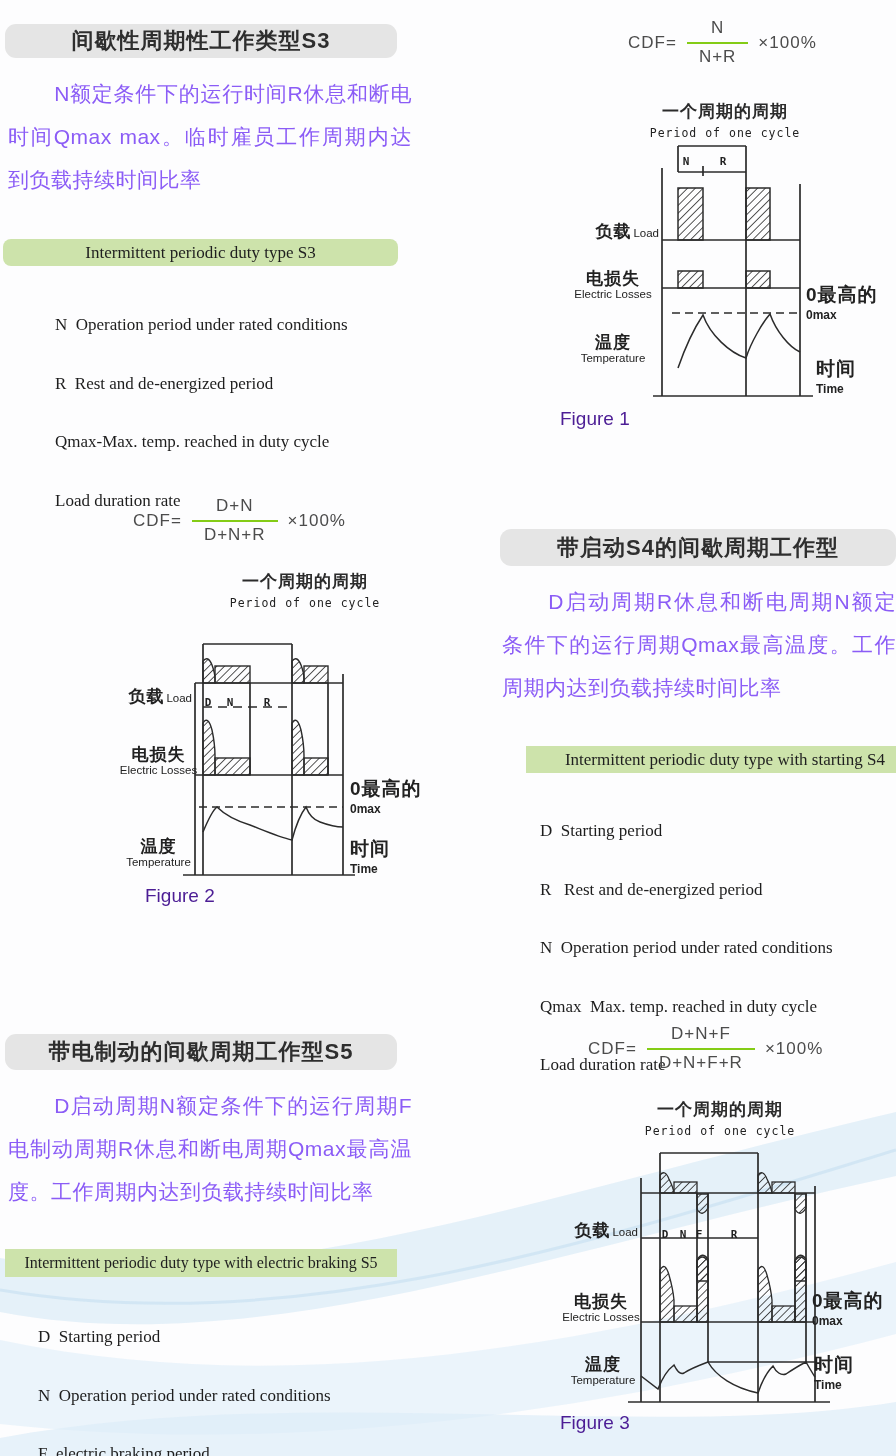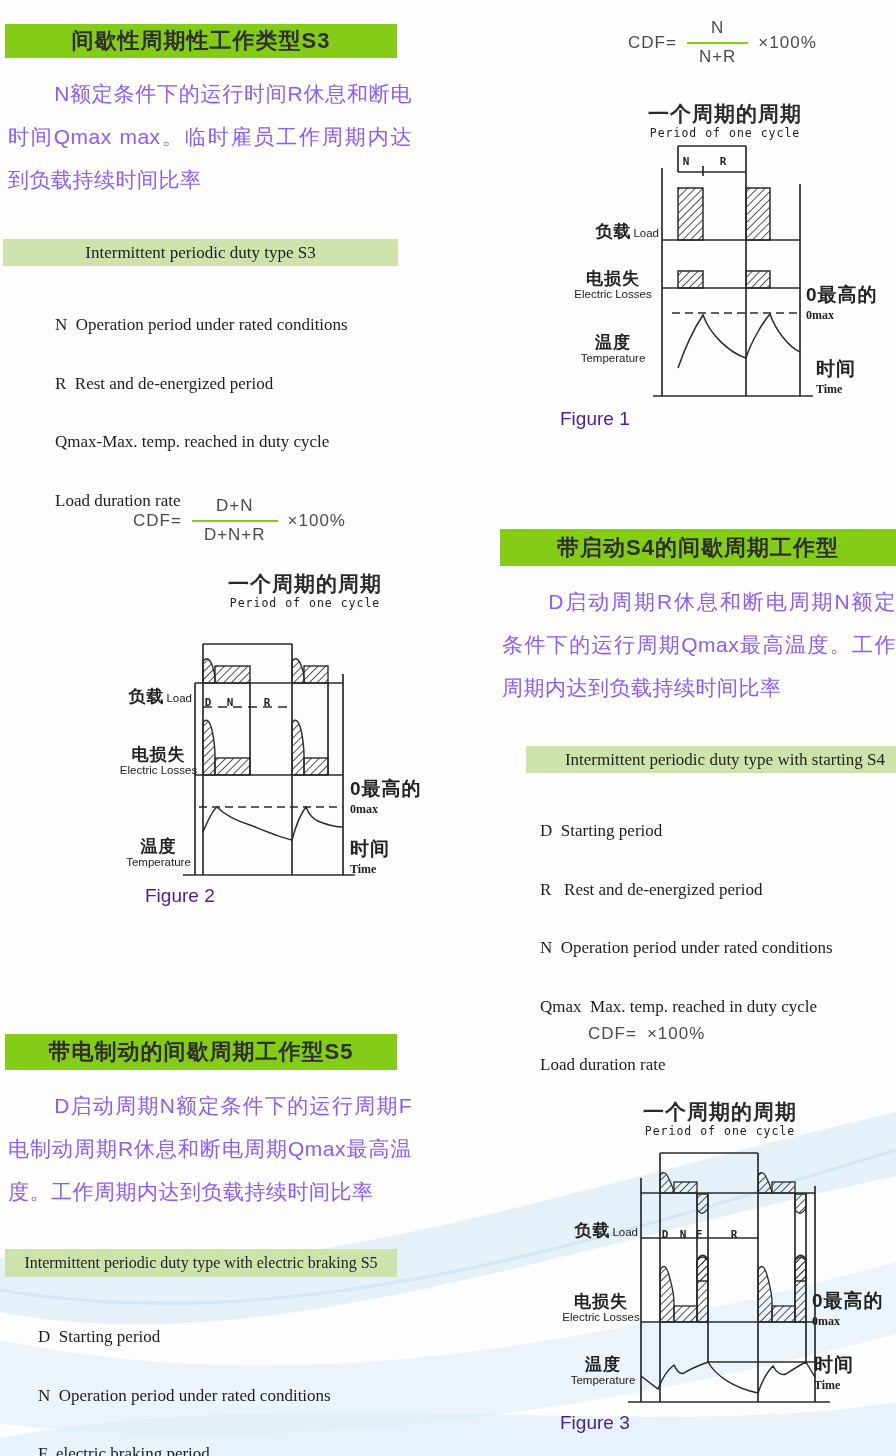--- a/index.html
+++ b/index.html
@@ -5,22 +5,22 @@
   html,body{margin:0;padding:0;}
   body{
     width:896px;height:1456px;position:relative;overflow:hidden;
     background:#fdfdfe;color:#333;
     font-family:"Liberation Sans","DejaVu Sans",sans-serif;
   }
   .abs{position:absolute;}
   .z1{z-index:1;}
   
   .bar-zh{
-    background:#84cc16;text-align:center;font-weight:bold;
-    font-size:22px;color:#2e2e2e;letter-spacing:1px;
+    background:#e5e5e5;text-align:center;font-weight:bold;
+    font-size:22px;color:#2e2e2e;letter-spacing:1px;border-radius:11px;
   }
   .bar-en{
     background:#cde3ab;text-align:center;color:#1f1f1f;
     font-family:"Liberation Serif","DejaVu Serif",serif;font-size:17px;
   }
   
   .para{
     font-size:21px;line-height:43px;color:#8b5cf6;
     text-indent:2.2em;letter-spacing:0.5px;text-align:justify;
   }
@@ -28,30 +28,30 @@
   .legend{
     font-family:"Liberation Serif","DejaVu Serif",serif;
     font-size:17px;line-height:19.5px;color:#1d1d1d;white-space:pre;
   }
   
   .formula{display:flex;align-items:center;gap:10px;font-size:17px;color:#4c4c4c;letter-spacing:1px;}
   .frac{display:flex;flex-direction:column;align-items:center;}
   .frac .num{padding:0 12px 4px;}
   .frac .den{border-top:2px solid #84cc16;padding:3px 12px 0;}
   
-  .cyc-zh{font-size:21px;font-weight:bold;color:#2b2b2b;text-align:center;letter-spacing:1px;}
+  .cyc-zh{font-size:17px;font-weight:bold;color:#2b2b2b;text-align:center;letter-spacing:1px;}
   .cyc-en{font-family:"DejaVu Sans Mono","Liberation Mono",monospace;font-size:11.5px;color:#222;text-align:center;letter-spacing:1px;}
   .rowlbl{line-height:1.05;}
   .rowlbl .zh{font-size:17px;font-weight:bold;color:#222;letter-spacing:1px;}
   .rowlbl .en{font-size:11.5px;color:#222;}
   .rowlbl.inline .en{margin-left:2px;}
   .rowlbl.stacked{text-align:center;}
   .rowlbl.stacked .zh,.rowlbl.stacked .en{display:block;}
   .sidelbl .zh{font-size:19px;font-weight:bold;color:#222;display:block;letter-spacing:1px;}
-  .sidelbl .en{font-family:Liberation Serif, serif;font-size:12px;font-weight:bold;color:#222;display:block;}
+  .sidelbl .en{font-family:Liberation Sans, sans-serif;font-size:12px;font-weight:bold;color:#222;display:block;}
   .caption{font-size:19px;color:#4c1d95;text-align:left;}
   .plet{
     position:absolute;font-family:"DejaVu Sans Mono","Liberation Mono",monospace;
     font-size:11px;font-weight:bold;color:#222;text-align:center;
   }
   svg{display:block;}
 </style>
 </head>
 <body>
 
@@ -59,21 +59,21 @@
   <path d="M0,218 C250,262 560,150 896,72 L896,136 C560,208 260,322 0,272 Z" fill="#dcecf7" opacity="0.75"></path>
   <path d="M0,300 C300,362 600,302 896,222 L896,294 C600,372 300,416 0,384 Z" fill="#e7f2fa" opacity="0.85"></path>
   <path d="M0,398 C300,342 650,402 896,362 L896,416 L0,416 Z" fill="#ddedf8" opacity="0.7"></path>
   <path d="M0,250 C300,300 600,200 896,110" fill="none" stroke="#cde3f3" stroke-width="3" opacity="0.8"></path>
 </svg>
 
 <div class="abs z1 bar-zh" style="left:5px;top:24px;width:392px;height:34px;line-height:34px;">间歇性周期性工作类型S3</div>
 
 <div class="abs z1 para" style="left:8px;top:72px;width:404px;">N额定条件下的运行时间R休息和断电时间Qmax max。临时雇员工作周期内达到负载持续时间比率</div>
 
-<div class="abs z1 bar-en" style="left:3px;top:239px;width:395px;height:27px;line-height:27px;">Intermittent periodic duty type S3</div>
+<div class="abs z1 bar-en" style="left:3px;top:239px;width:395px;height:27px;line-height:27px;border-radius:8px;">Intermittent periodic duty type S3</div>
 
 <div class="abs z1 legend" style="left:55px;top:276px;">
   <div>N  Operation period under rated conditions</div>
   <div>R  Rest and de-energized period</div>
   <div>Qmax-Max. temp. reached in duty cycle</div>
   <div>Load duration rate</div>
 </div>
 
 <div class="abs z1" style="left:560px;top:16px;width:336px;height:420px;">
 
@@ -241,20 +241,24 @@
   <div>F  electric braking period</div>
   
   
   
 </div>
 
 <div class="abs z1" style="left:560px;top:1016px;width:336px;height:440px;">
 
   <div class="formula abs" style="left:28px;top:8px;">
     <span>CDF=</span>
+    <span class="frac">
+      <span class="num">D+N+F</span>
+      <span class="den">D+N+F+R</span>
+    </span>
     <span>×100%</span>
   </div>
 
   <div class="cyc-zh abs" style="left:0;top:82px;width:320px;">一个周期的周期</div>
   <div class="cyc-en abs" style="left:0;top:108px;width:320px;">Period of one cycle</div>
 
   <svg class="abs" style="left:0;top:132px;" width="336" height="260" viewBox="0 0 336 260">
     <defs>
       <pattern id="h3" patternUnits="userSpaceOnUse" width="5.5" height="5.5" patternTransform="rotate(45)">
         <line x1="0" y1="0" x2="0" y2="5.5" stroke="#2b2b2b" stroke-width="1.6"></line>

